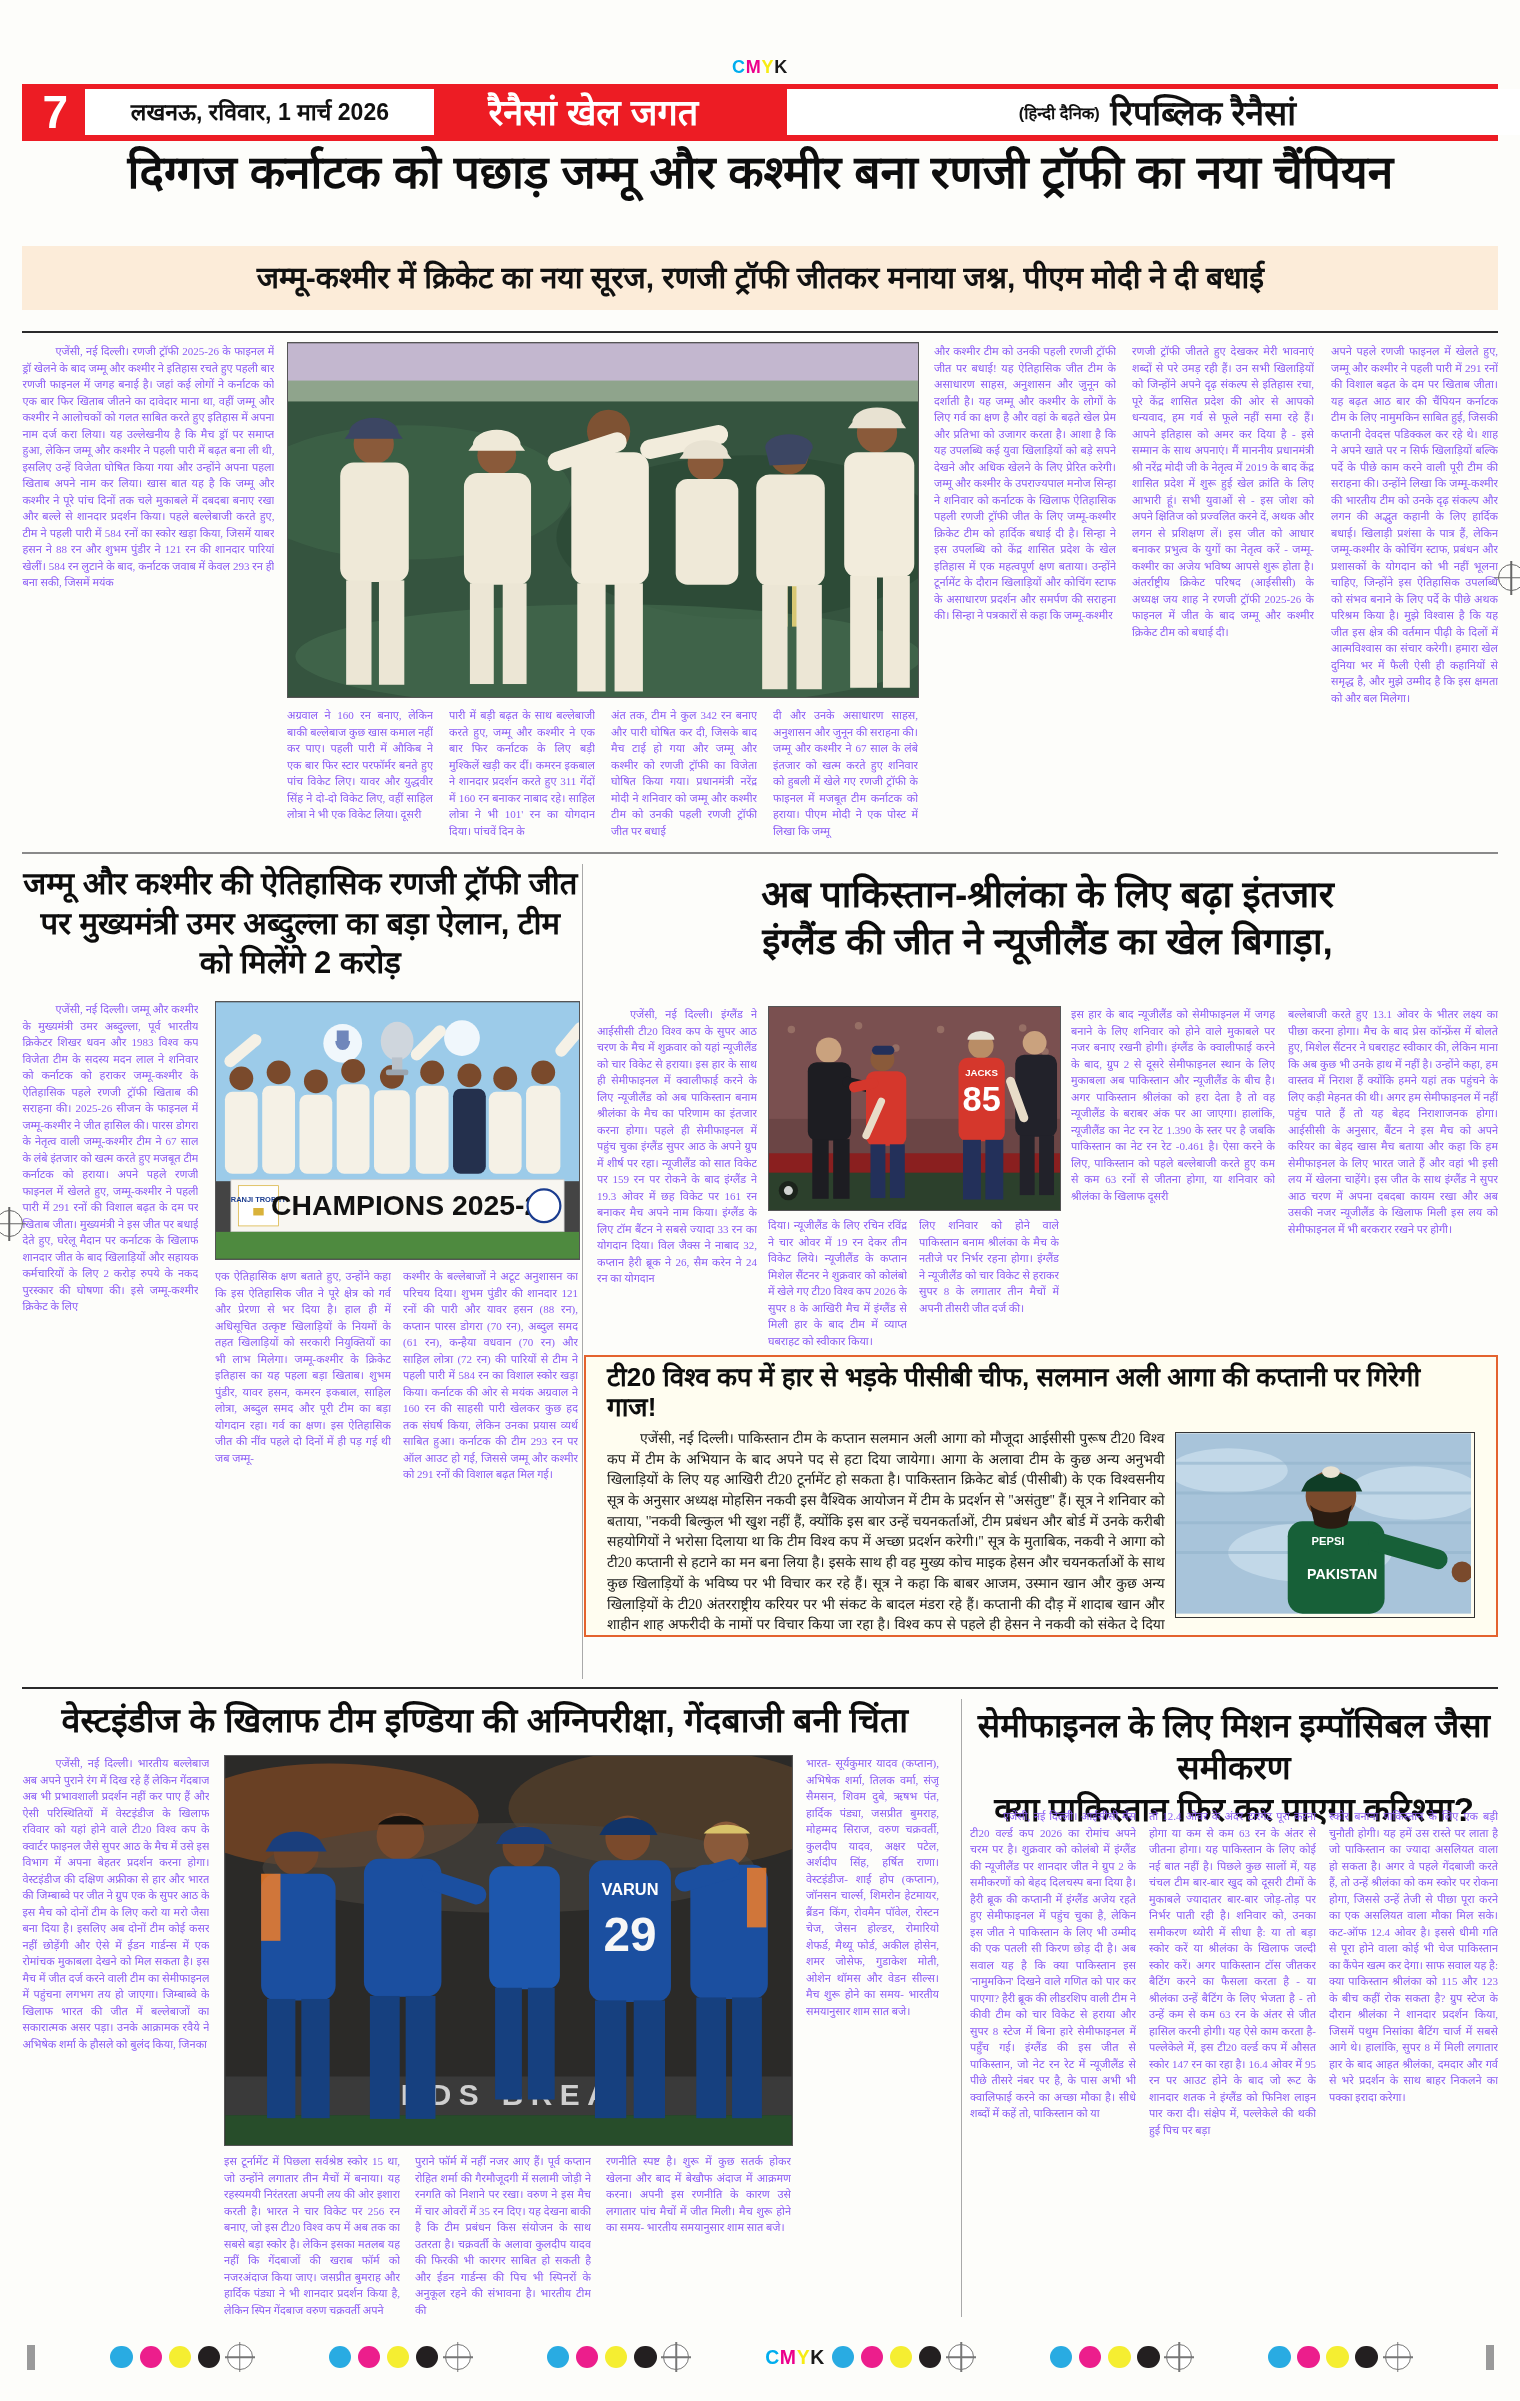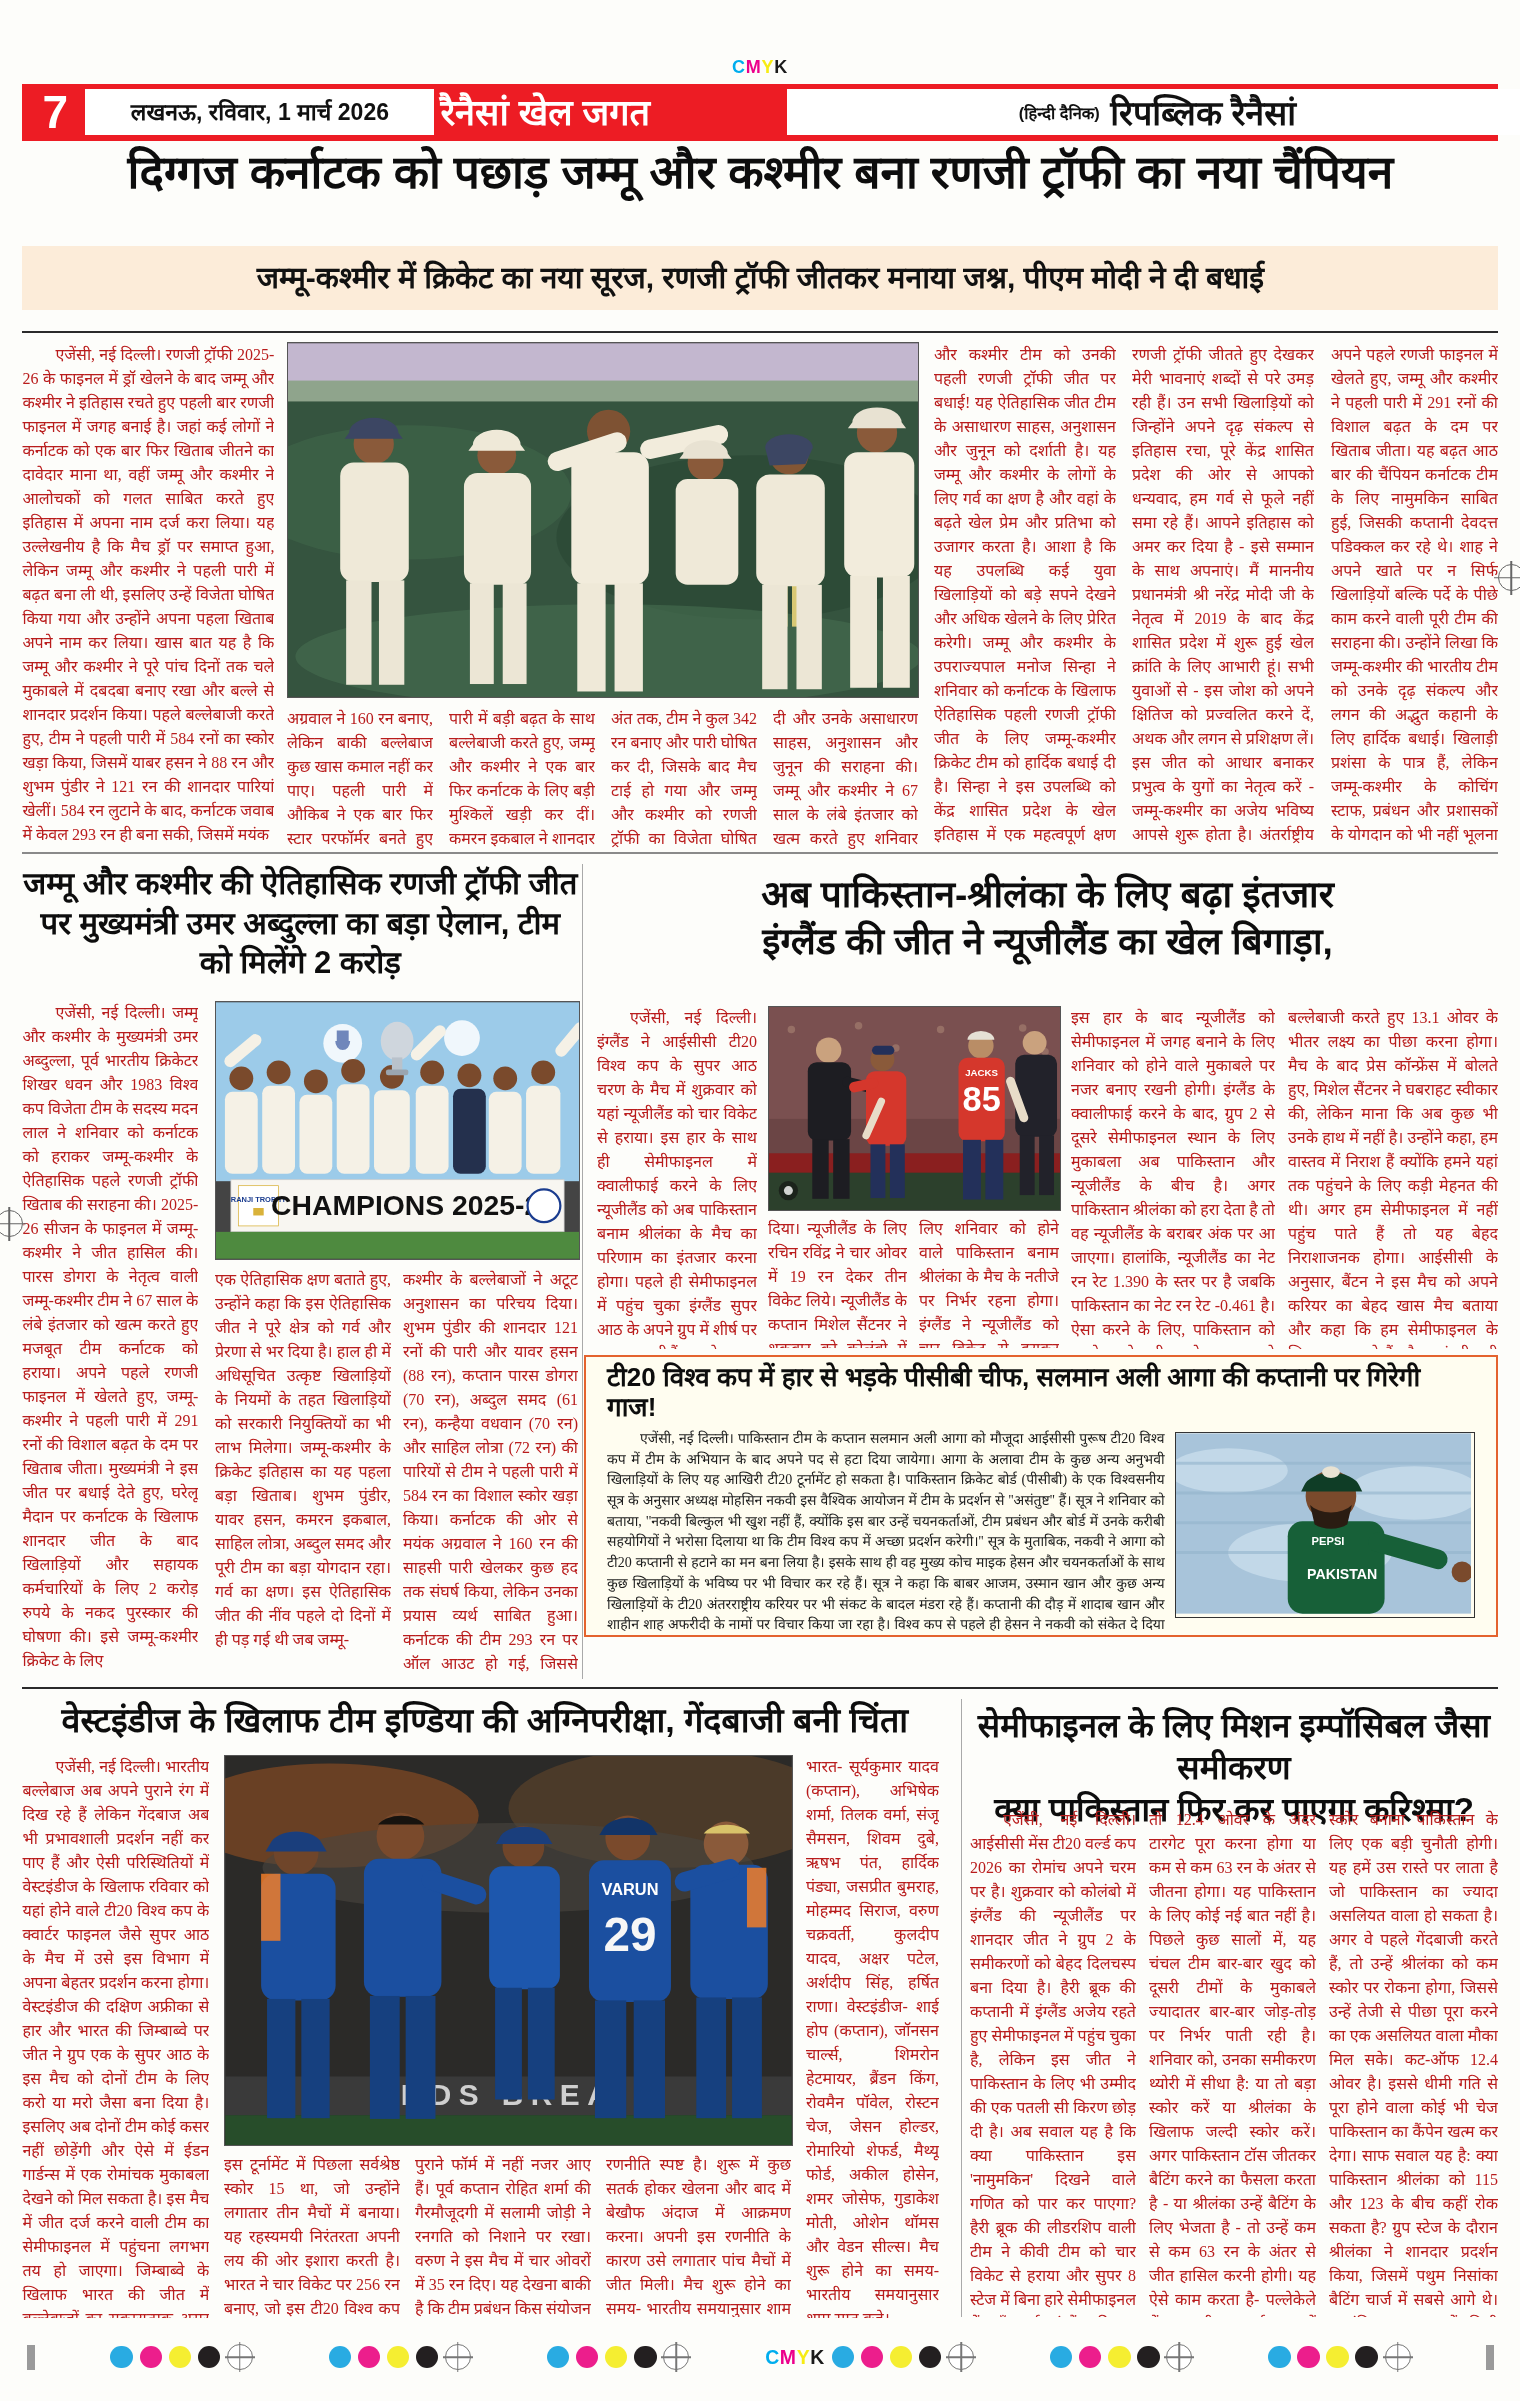--- a/index.html
+++ b/index.html
@@ -7,38 +7,38 @@
         font-family:"Liberation Serif","DejaVu Serif",serif;}
   
   .cmyk-top{position:absolute;top:57px;left:0;width:100%;text-align:center;
             font:bold 18px "Liberation Sans","DejaVu Sans",sans-serif;letter-spacing:0.7px;}
   .c-c{color:#00adee}.c-m{color:#ec008c}.c-y{color:#f7ec13}.c-k{color:#1a1a1a}
   .masthead{position:absolute;left:22.4px;top:84px;width:1476px;height:57px;background:#ed1c24;}
   .pageno{position:absolute;left:9px;top:0;width:48px;height:57px;color:#fff;
           font:bold 46px/57px "Liberation Sans","DejaVu Sans",sans-serif;text-align:center;}
   .datebox{position:absolute;left:63px;top:5.2px;width:349px;height:46px;background:#fff;
            font:bold 23px/46px "Liberation Sans","DejaVu Sans",sans-serif;text-align:center;color:#111;}
-  .mh-title{position:absolute;left:418px;top:0;width:306px;height:57px;color:#fff;text-align:left;
+  .mh-title{position:absolute;left:418px;top:0;width:306px;height:57px;color:#fff;text-align:center;
             font:bold 36px/57px "Liberation Sans","DejaVu Sans",sans-serif;}
   .paperbox{position:absolute;left:730px;top:5.2px;width:740px;height:46px;background:#fff;
             display:flex;align-items:center;justify-content:center;gap:10.4px;color:#111;margin-left:35px;}
   .paperbox .ed{font:bold 16.4px "Liberation Sans","DejaVu Sans",sans-serif;}
   .paperbox .pn{font:bold 34px "Liberation Sans","DejaVu Sans",sans-serif;}
   
   .h-main{position:absolute;left:22.4px;top:148px;width:1476px;text-align:center;color:#0d0d0d;
           font:bold 46px/1.05 "Liberation Sans","DejaVu Sans",sans-serif;}
   .h-sub{position:absolute;left:22.4px;top:246px;width:1476px;height:64px;background:#fcecd9;
          text-align:center;color:#111;font:bold 30px/64px "Liberation Sans","DejaVu Sans",sans-serif;}
   .h-sec{position:absolute;text-align:center;color:#0d0d0d;
          font:bold 31px/1.28 "Liberation Sans","DejaVu Sans",sans-serif;}
   .rule{position:absolute;background:#2b2b2b;}
   .vrule{position:absolute;background:#a9a9a9;width:0.7px;}
   
-  .col{position:absolute;overflow:hidden;text-align:justify;color:#b91c1c;
-       font-size:16px;line-height:1.5;}
+  .col{position:absolute;overflow:hidden;text-align:justify;color:#8b5cf6;
+       font-size:11px;line-height:1.5;}
   .indent{text-indent:33px;}
   
   .photo{position:absolute;border:0.7px solid #555;background:#444;overflow:hidden;}
   
   .pcbbox{position:absolute;left:584px;top:1355px;width:914px;height:282px;background:#fffdf0;
           border:2.2px solid #e4632e;box-sizing:border-box;padding:6px 21px;overflow:hidden;}
   .pcbbox h2{margin:0 0 6px 0;color:#0d0d0d;
              font:bold 26px/1.15 "Liberation Sans","DejaVu Sans",sans-serif;}
   .pcb-photo{float:right;width:298px;height:184px;margin:3px 0 4.5px 10.4px;border:1.5px solid #333;
              position:relative;overflow:hidden;}

